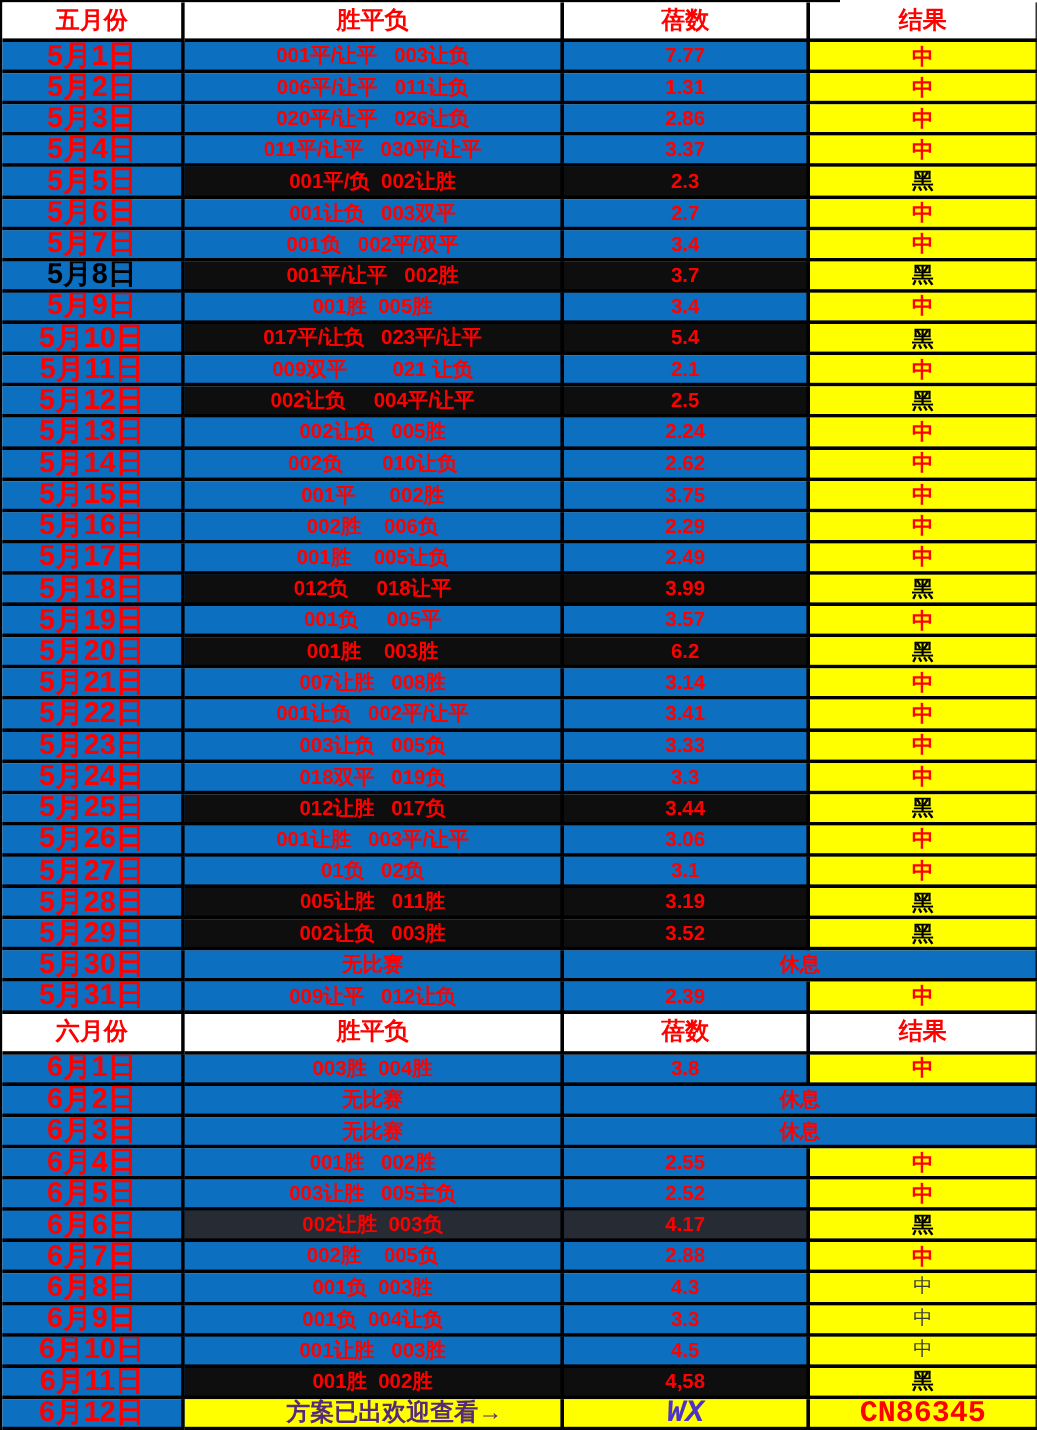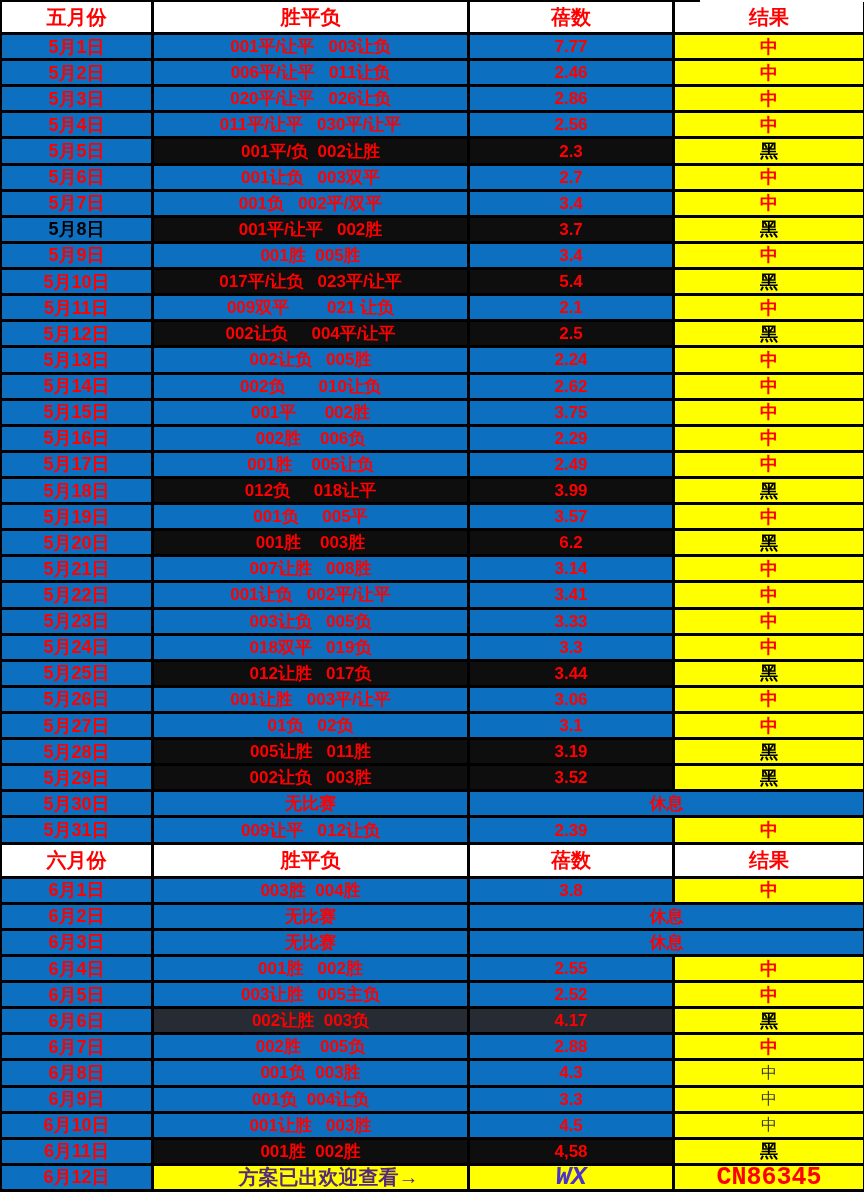--- a/index.html
+++ b/index.html
@@ -15,41 +15,41 @@
   }
   .row { display:contents; }
   .cell {
     display:flex; align-items:center; justify-content:center;
     border-right:3px solid var(--grid_line,#000);
     border-bottom:3px solid var(--grid_line,#000);
     font-weight:bold; white-space:pre; overflow:hidden;
     line-height:1;
   }
   .hdr        { background:var(--header_bg,#fff); color:var(--red,#f00); font-size:20px; }
-  .date       { background:var(--blue,#0d6fc0); color:var(--red,#f00); font-size:18px; }
+  .date       { background:var(--blue,#0d6fc0); color:var(--red,#f00); font-size:24px; }
   .mid        { background:var(--blue,#0d6fc0); color:var(--red,#f00); font-size:17px; }
   .bg-black   { background:var(--black_row,#0e0e0e); }
   .bg-dark    { background:var(--dark_row,#262b34); }
   .result     { background:var(--yellow,#ff0); color:var(--red,#f00); font-size:18px; }
   .t-black    { color:#000000 !important; }
   .t-dim      { color:var(--dim_result,#3a3a3a) !important; font-weight:500; font-size:16px; }
   .merged     { grid-column:span 2; }
   .promo-picks  { background:var(--yellow,#ff0); color:var(--promo_text,#552a7a); font-size:20px;padding-left:36px; }
   .promo-odds   { background:var(--yellow,#ff0); color:var(--wx_text,#4d33cc); font-size:26px; font-family:"Liberation Mono", monospace;font-style:italic; }
   .promo-result { background:var(--yellow,#ff0); color:var(--red,#f00); font-size:25px; font-family:"Liberation Mono", monospace; }
 </style>
 </head>
 <body>
 
 <div id="table-grid">
     <div class="row"><div class="cell hdr">五月份</div><div class="cell hdr">胜平负</div><div class="cell hdr">蓓数</div><div class="cell hdr">结果</div></div>
     <div class="row"><div class="cell date">5月1日</div><div class="cell mid">001平/让平   003让负</div><div class="cell mid">7.77</div><div class="cell result">中</div></div>
-    <div class="row"><div class="cell date">5月2日</div><div class="cell mid">006平/让平   011让负</div><div class="cell mid">2.46</div><div class="cell result">中</div></div>
+    <div class="row"><div class="cell date">5月2日</div><div class="cell mid">006平/让平   011让负</div><div class="cell mid">1.31</div><div class="cell result">中</div></div>
     <div class="row"><div class="cell date">5月3日</div><div class="cell mid">020平/让平   026让负</div><div class="cell mid">2.86</div><div class="cell result">中</div></div>
-    <div class="row"><div class="cell date">5月4日</div><div class="cell mid">011平/让平   030平/让平</div><div class="cell mid">2.56</div><div class="cell result">中</div></div>
+    <div class="row"><div class="cell date">5月4日</div><div class="cell mid">011平/让平   030平/让平</div><div class="cell mid">3.37</div><div class="cell result">中</div></div>
     <div class="row"><div class="cell date">5月5日</div><div class="cell mid bg-black">001平/负  002让胜</div><div class="cell mid bg-black">2.3</div><div class="cell result t-black">黑</div></div>
     <div class="row"><div class="cell date">5月6日</div><div class="cell mid">001让负   003双平</div><div class="cell mid">2.7</div><div class="cell result">中</div></div>
     <div class="row"><div class="cell date">5月7日</div><div class="cell mid">001负   002平/双平</div><div class="cell mid">3.4</div><div class="cell result">中</div></div>
     <div class="row"><div class="cell date t-black">5月8日</div><div class="cell mid bg-black">001平/让平   002胜</div><div class="cell mid bg-black">3.7</div><div class="cell result t-black">黑</div></div>
     <div class="row"><div class="cell date">5月9日</div><div class="cell mid">001胜  005胜</div><div class="cell mid">3.4</div><div class="cell result">中</div></div>
     <div class="row"><div class="cell date">5月10日</div><div class="cell mid bg-black">017平/让负   023平/让平</div><div class="cell mid bg-black">5.4</div><div class="cell result t-black">黑</div></div>
     <div class="row"><div class="cell date">5月11日</div><div class="cell mid">009双平        021 让负</div><div class="cell mid">2.1</div><div class="cell result">中</div></div>
     <div class="row"><div class="cell date">5月12日</div><div class="cell mid bg-black">002让负     004平/让平</div><div class="cell mid bg-black">2.5</div><div class="cell result t-black">黑</div></div>
     <div class="row"><div class="cell date">5月13日</div><div class="cell mid">002让负   005胜</div><div class="cell mid">2.24</div><div class="cell result">中</div></div>
     <div class="row"><div class="cell date">5月14日</div><div class="cell mid">002负       010让负</div><div class="cell mid">2.62</div><div class="cell result">中</div></div>

